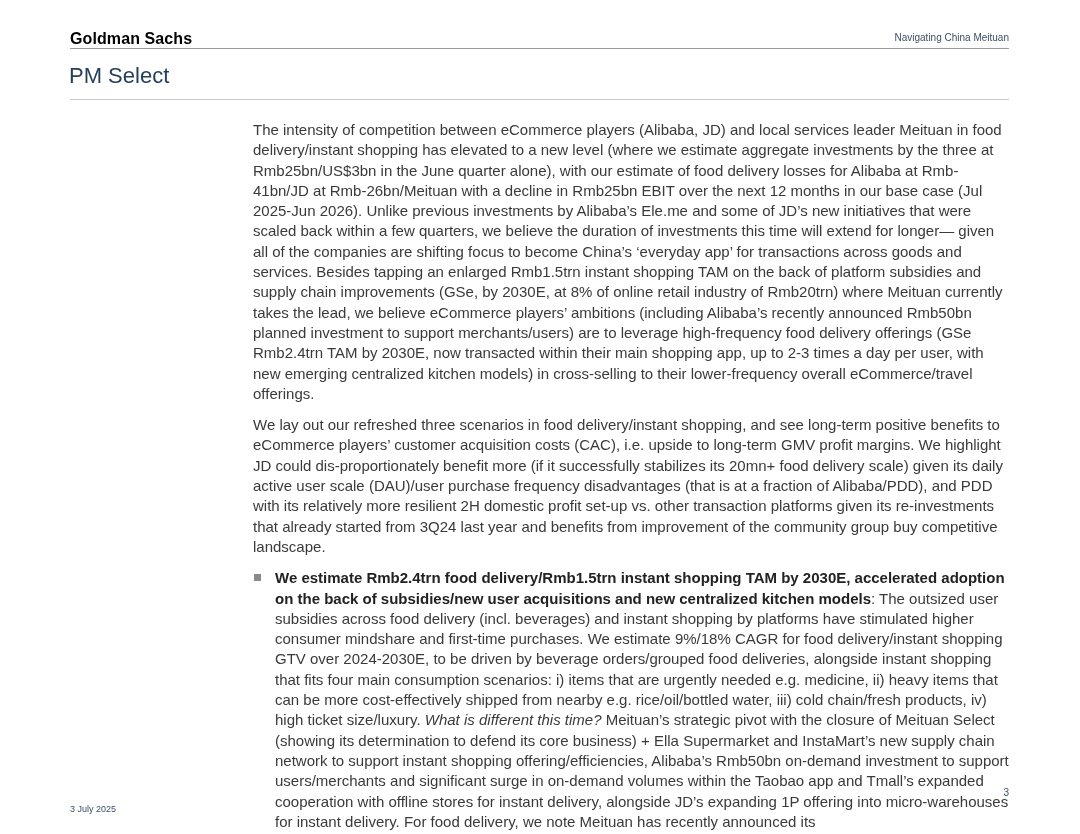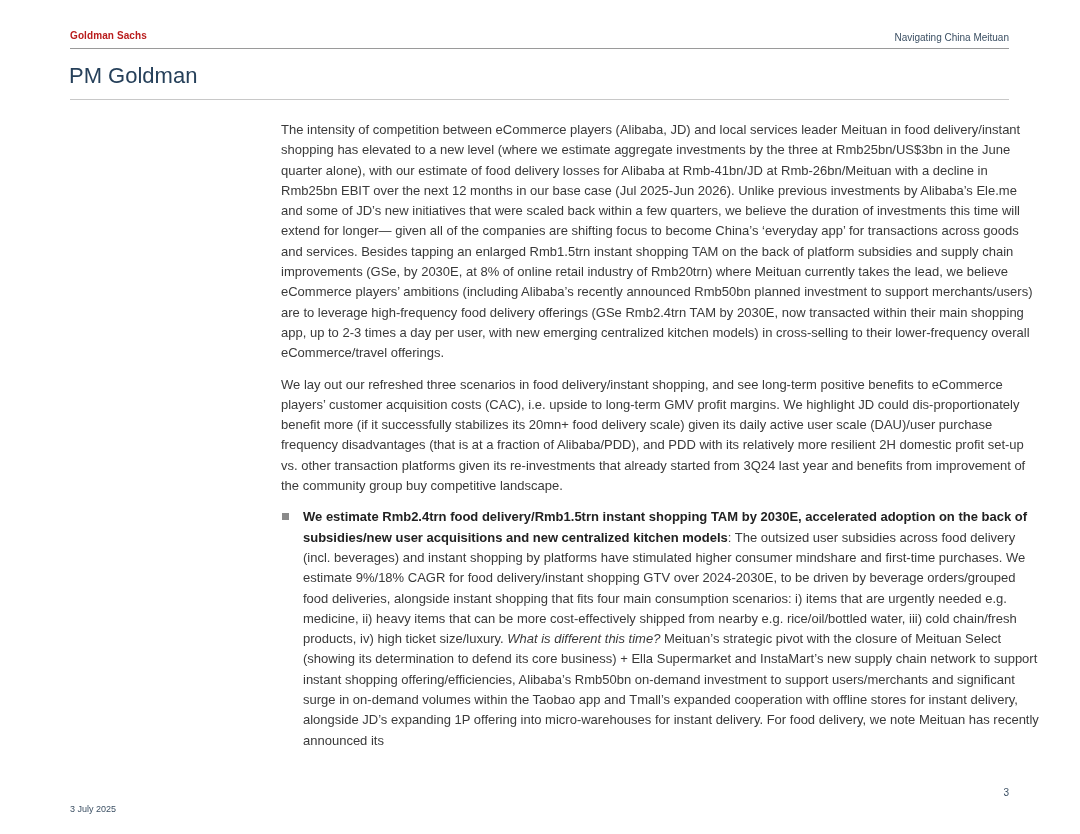--- a/index.html
+++ b/index.html
@@ -1,40 +1,40 @@
 <!DOCTYPE html>
 <html><head>
 <meta charset="utf-8">
 <style>
   html, body { margin: 0; padding: 0; background: #ffffff; }
   body { width: 1080px; height: 834px; position: relative; overflow: hidden;
          font-family: "Liberation Sans", sans-serif; color: #333; }
-  .hdr-left { position: absolute; left: 70px; top: 30px; font-size: 10px; font-weight: bold;
-              color: #b91c1c; letter-spacing: 0.1px; }
+  .hdr-left { position: absolute; left: 70px; top: 30px; font-size: 16px; font-weight: bold;
+              color: #000000; letter-spacing: 0.1px; }
   .hdr-right { position: absolute; right: 71px; top: 32px; font-size: 10px; color: #3b4f63; }
   .rule1 { position: absolute; left: 70px; right: 71px; top: 48px; height: 1px; background: #9a9a9a; }
   .title { position: absolute; left: 69px; top: 63px; font-size: 22px; color: #26405a;
            font-family: "Liberation Sans", sans-serif; }
   .rule2 { position: absolute; left: 70px; right: 71px; top: 99px; height: 1px; background: #c8c8c8; }
-  .body { position: absolute; left: 253px; top: 120px; width: 760px; font-size: 13px;
-          line-height: 20.3px; color: #3a3a3a; margin-left: 28px; }
+  .body { position: absolute; left: 253px; top: 120px; width: 760px; font-size: 15px;
+          line-height: 20.3px; color: #3a3a3a; }
   .body p { margin: 0 0 11px 0; }
   .bullet { position: relative; padding-left: 22px; }
   .bullet .sq { position: absolute; left: 1px; top: 6px; width: 7px; height: 7px; background: #8a8a8a; }
   .bullet b { color: #222; }
   .footer-left { position: absolute; left: 70px; top: 804px; font-size: 9px; color: #3b4f63; }
   .footer-right { position: absolute; right: 71px; top: 787px; font-size: 10px; color: #3b4f63; }
 </style>
 </head>
 <body>
 
 <div class="hdr-left">Goldman Sachs</div>
 <div class="hdr-right">Navigating China Meituan</div>
 <div class="rule1"></div>
-<div class="title">PM Goldman</div>
+<div class="title">PM Select</div>
 <div class="rule2"></div>
 
 <div class="body">
   <p>The intensity of competition between eCommerce players (Alibaba, JD) and local services leader Meituan in food delivery/instant shopping has elevated to a new level (where we estimate aggregate investments by the three at Rmb25bn/US$3bn in the June quarter alone), with our estimate of food delivery losses for Alibaba at Rmb-41bn/JD at Rmb-26bn/Meituan with a decline in Rmb25bn EBIT over the next 12 months in our base case (Jul 2025-Jun 2026). Unlike previous investments by Alibaba’s Ele.me and some of JD’s new initiatives that were scaled back within a few quarters, we believe the duration of investments this time will extend for longer— given all of the companies are shifting focus to become China’s ‘everyday app’ for transactions across goods and services. Besides tapping an enlarged Rmb1.5trn instant shopping TAM on the back of platform subsidies and supply chain improvements (GSe, by 2030E, at 8% of online retail industry of Rmb20trn) where Meituan currently takes the lead, we believe eCommerce players’ ambitions (including Alibaba’s recently announced Rmb50bn planned investment to support merchants/users) are to leverage high-frequency food delivery offerings (GSe Rmb2.4trn TAM by 2030E, now transacted within their main shopping app, up to 2-3 times a day per user, with new emerging centralized kitchen models) in cross-selling to their lower-frequency overall eCommerce/travel offerings.</p>
   <p>We lay out our refreshed three scenarios in food delivery/instant shopping, and see long-term positive benefits to eCommerce players’ customer acquisition costs (CAC), i.e. upside to long-term GMV profit margins. We highlight JD could dis-proportionately benefit more (if it successfully stabilizes its 20mn+ food delivery scale) given its daily active user scale (DAU)/user purchase frequency disadvantages (that is at a fraction of Alibaba/PDD), and PDD with its relatively more resilient 2H domestic profit set-up vs. other transaction platforms given its re-investments that already started from 3Q24 last year and benefits from improvement of the community group buy competitive landscape.</p>
   <div class="bullet">
     <span class="sq"></span>
     <b>We estimate Rmb2.4trn food delivery/Rmb1.5trn instant shopping TAM by 2030E, accelerated adoption on the back of subsidies/new user acquisitions and new centralized kitchen models</b><span>: The outsized user subsidies across food delivery (incl. beverages) and instant shopping by platforms have stimulated higher consumer mindshare and first-time purchases. We estimate 9%/18% CAGR for food delivery/instant shopping GTV over 2024-2030E, to be driven by beverage orders/grouped food deliveries, alongside instant shopping that fits four main consumption scenarios: i) items that are urgently needed e.g. medicine, ii) heavy items that can be more cost-effectively shipped from nearby e.g. rice/oil/bottled water, iii) cold chain/fresh products, iv) high ticket size/luxury. </span><i>What is different this time?</i><span> Meituan’s strategic pivot with the closure of Meituan Select (showing its determination to defend its core business) + Ella Supermarket and InstaMart’s new supply chain network to support instant shopping offering/efficiencies, Alibaba’s Rmb50bn on-demand investment to support users/merchants and significant surge in on-demand volumes within the Taobao app and Tmall’s expanded cooperation with offline stores for instant delivery, alongside JD’s expanding 1P offering into micro-warehouses for instant delivery. For food delivery, we note Meituan has recently announced its</span>
   </div>
 </div>

